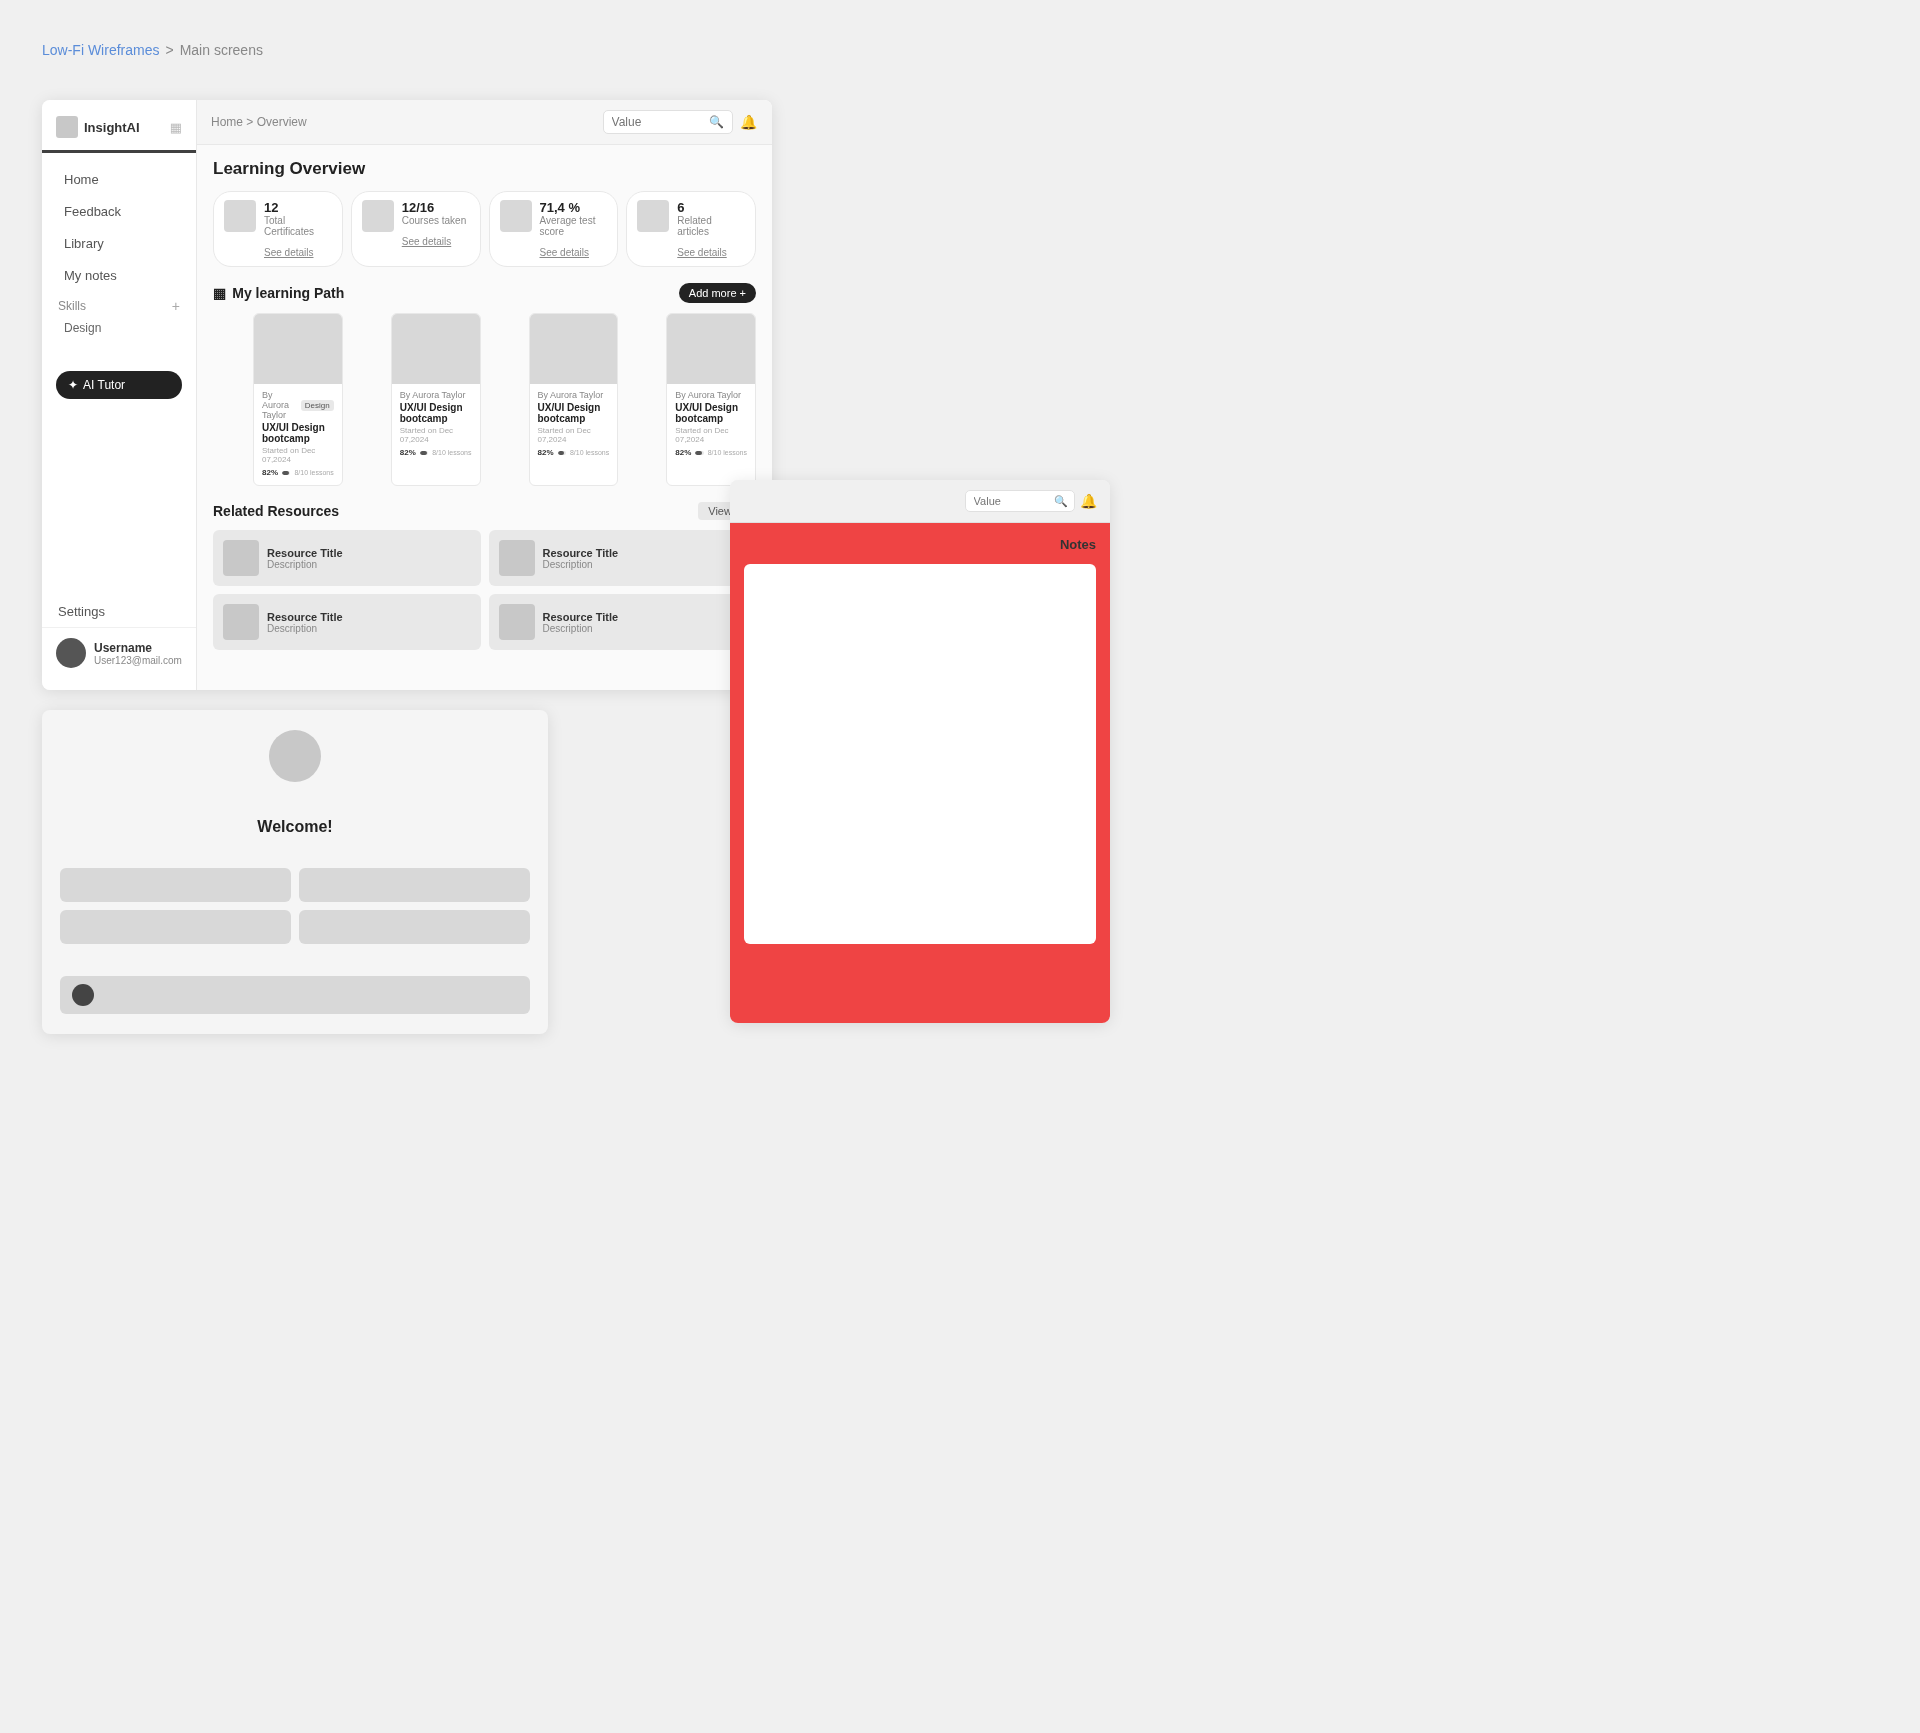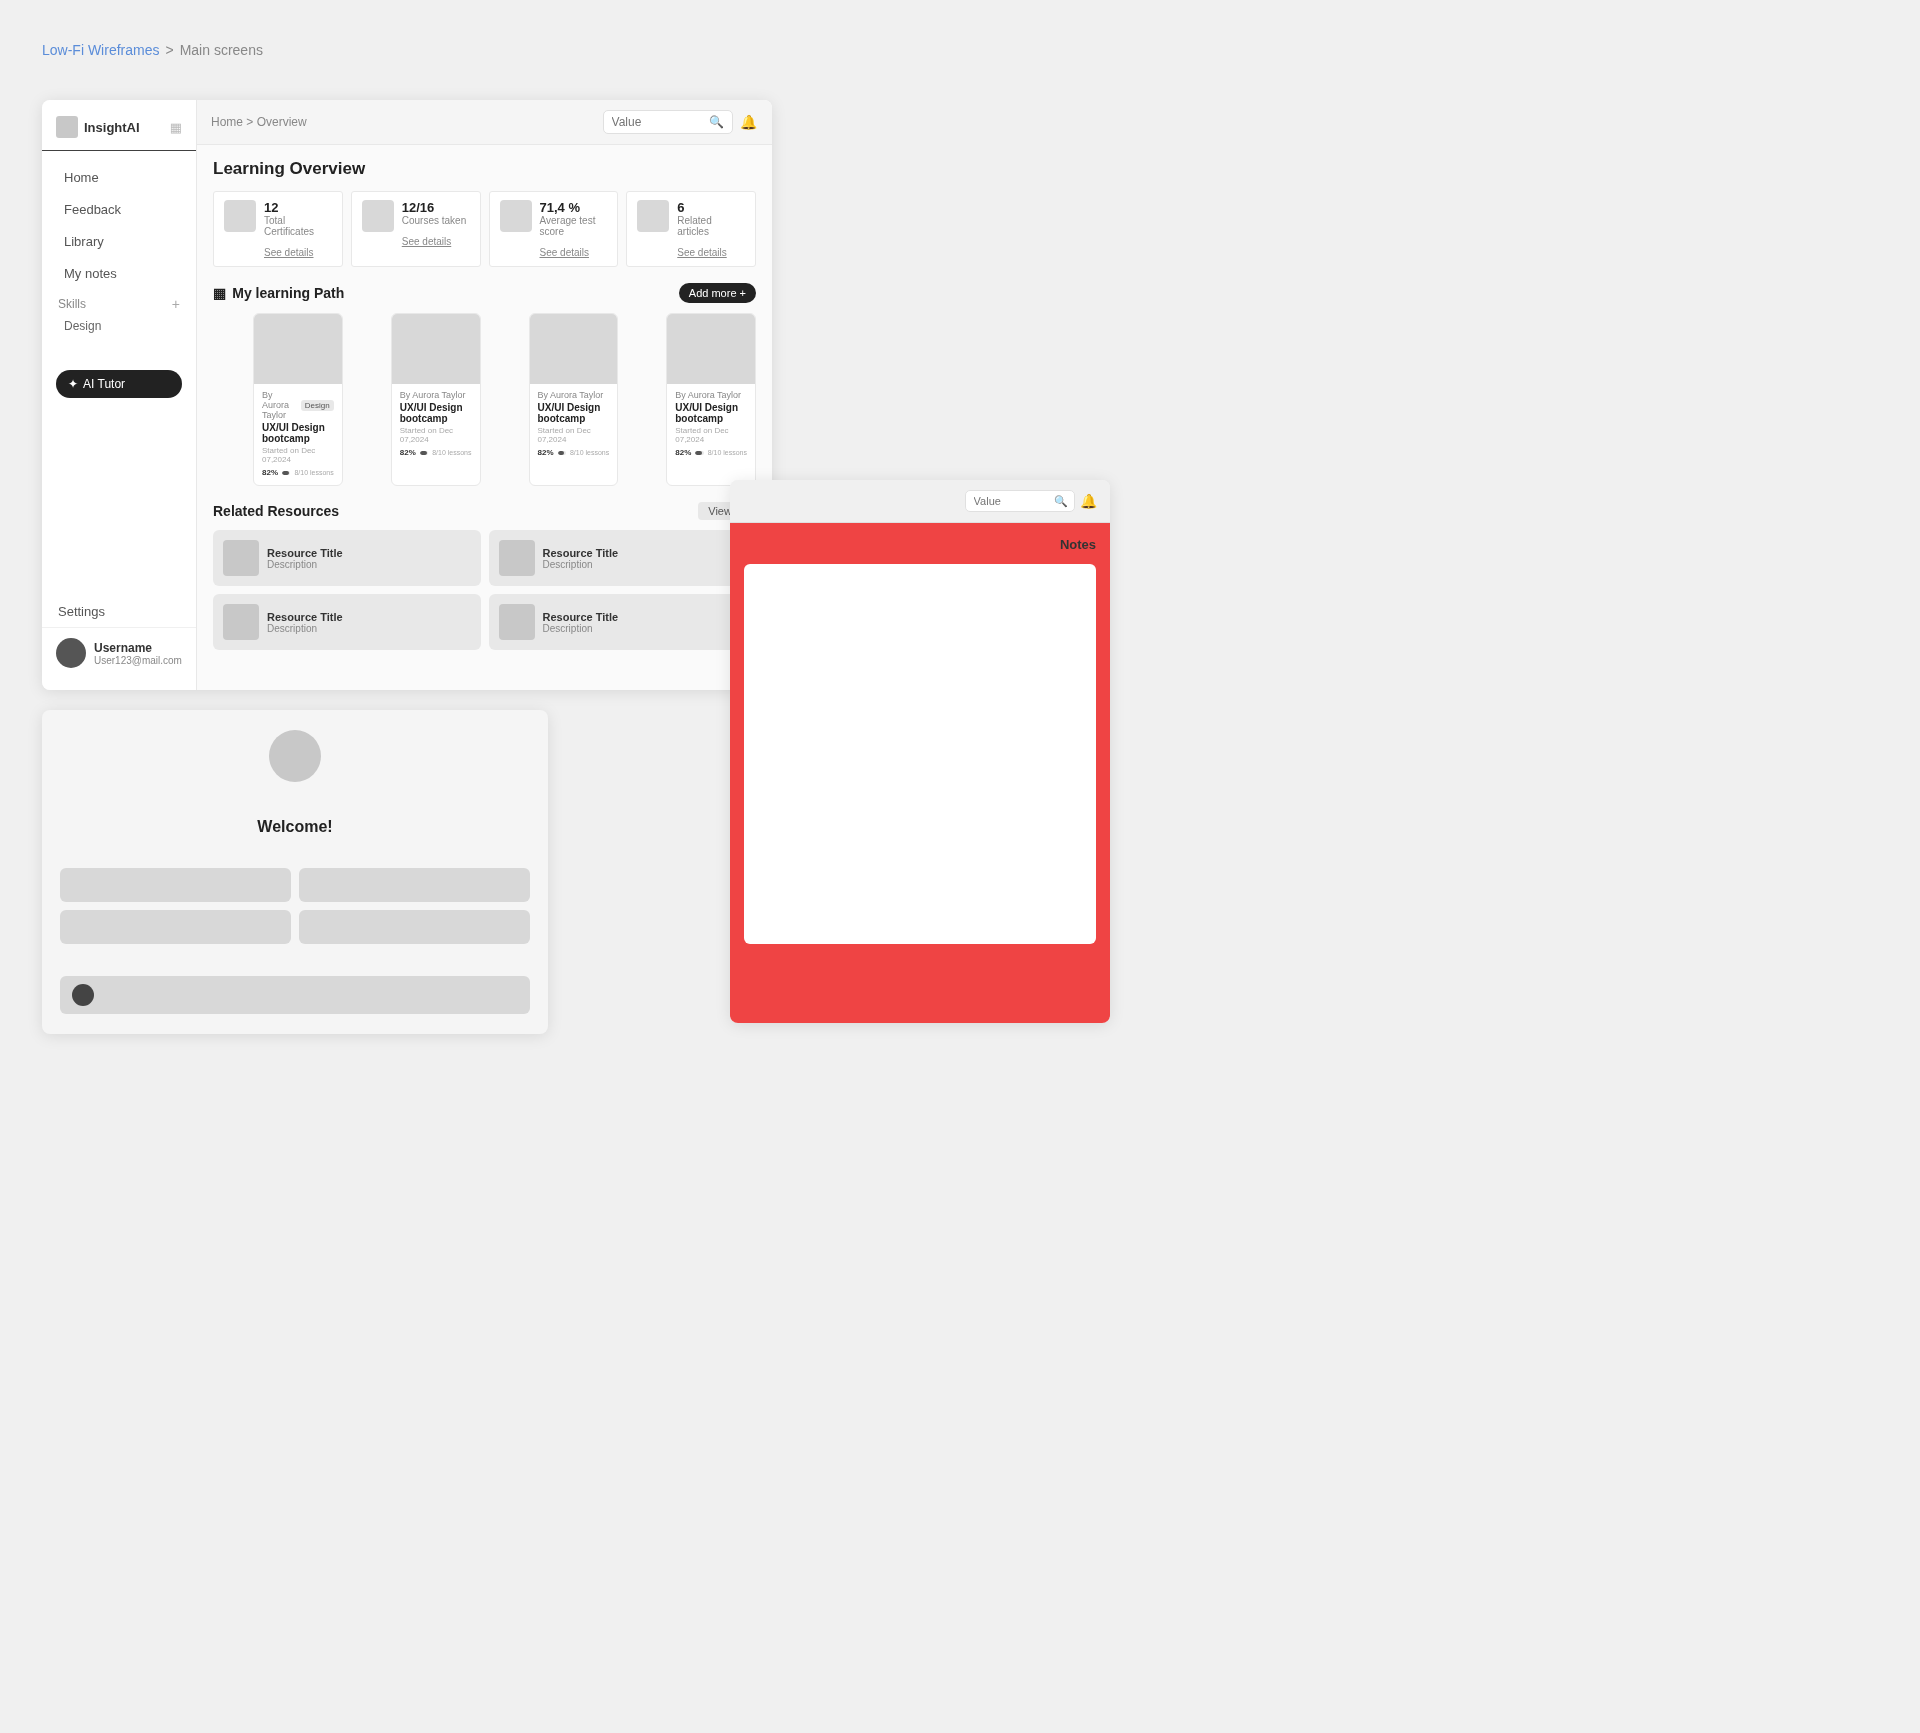--- a/index.html
+++ b/index.html
@@ -57,21 +57,21 @@
       display: flex;
       flex-direction: column;
       min-height: 590px;
       padding-bottom: 12px;
     }
     .sidebar-logo {
       display: flex;
       align-items: center;
       gap: 6px;
       padding: 16px 14px 12px 14px;
-      border-bottom: 1px solid #404040;
+      border-bottom: 3px solid #404040;
     }
     .logo-icon {
       width: 22px;
       height: 22px;
       background: #c8c8c8;
       border-radius: 3px;
     }
     .logo-text {
       font-size: 13px;
       font-weight: 600;
@@ -220,21 +220,21 @@
 
     
     .stats-row {
       display: flex;
       gap: 8px;
       margin-bottom: 16px;
     }
     .stat-card {
       flex: 1;
       background: #fff;
-      border-radius: 3px;
+      border-radius: 18px;
       border: 1px solid #e8e8e8;
       padding: 8px 10px;
       display: flex;
       align-items: flex-start;
       gap: 8px;
     }
     .stat-icon-box {
       width: 32px;
       height: 32px;
       background: #d8d8d8;

